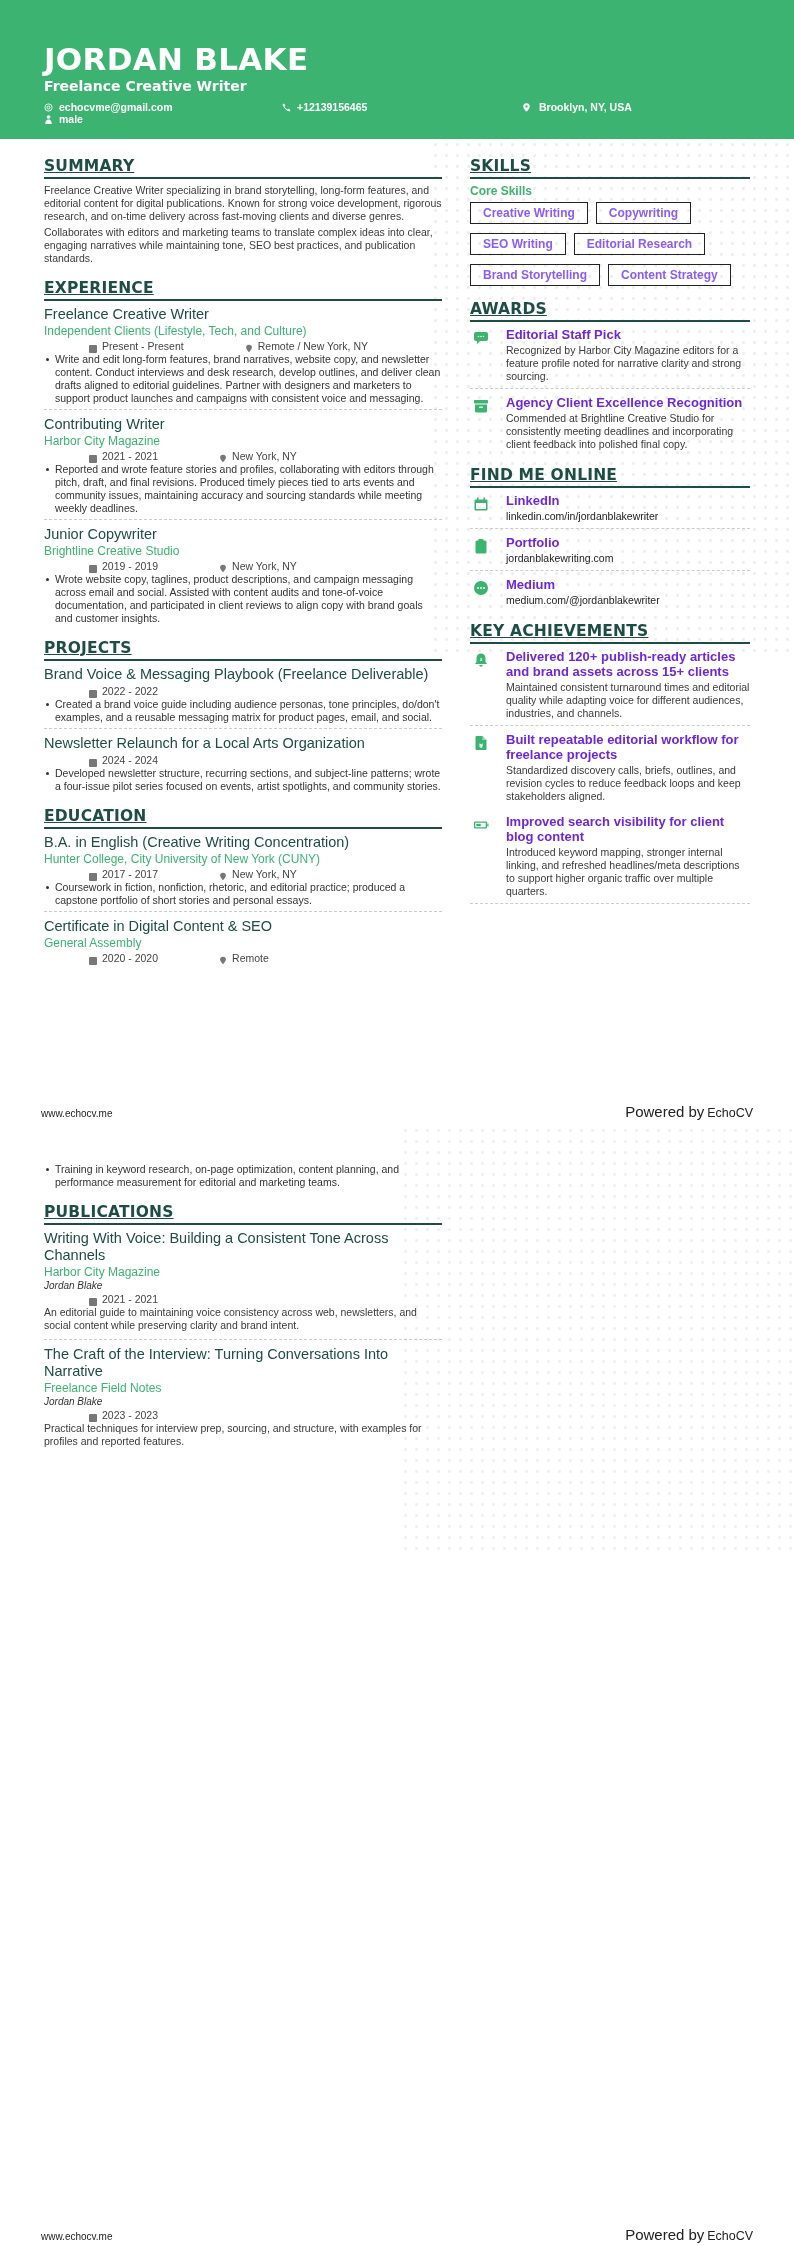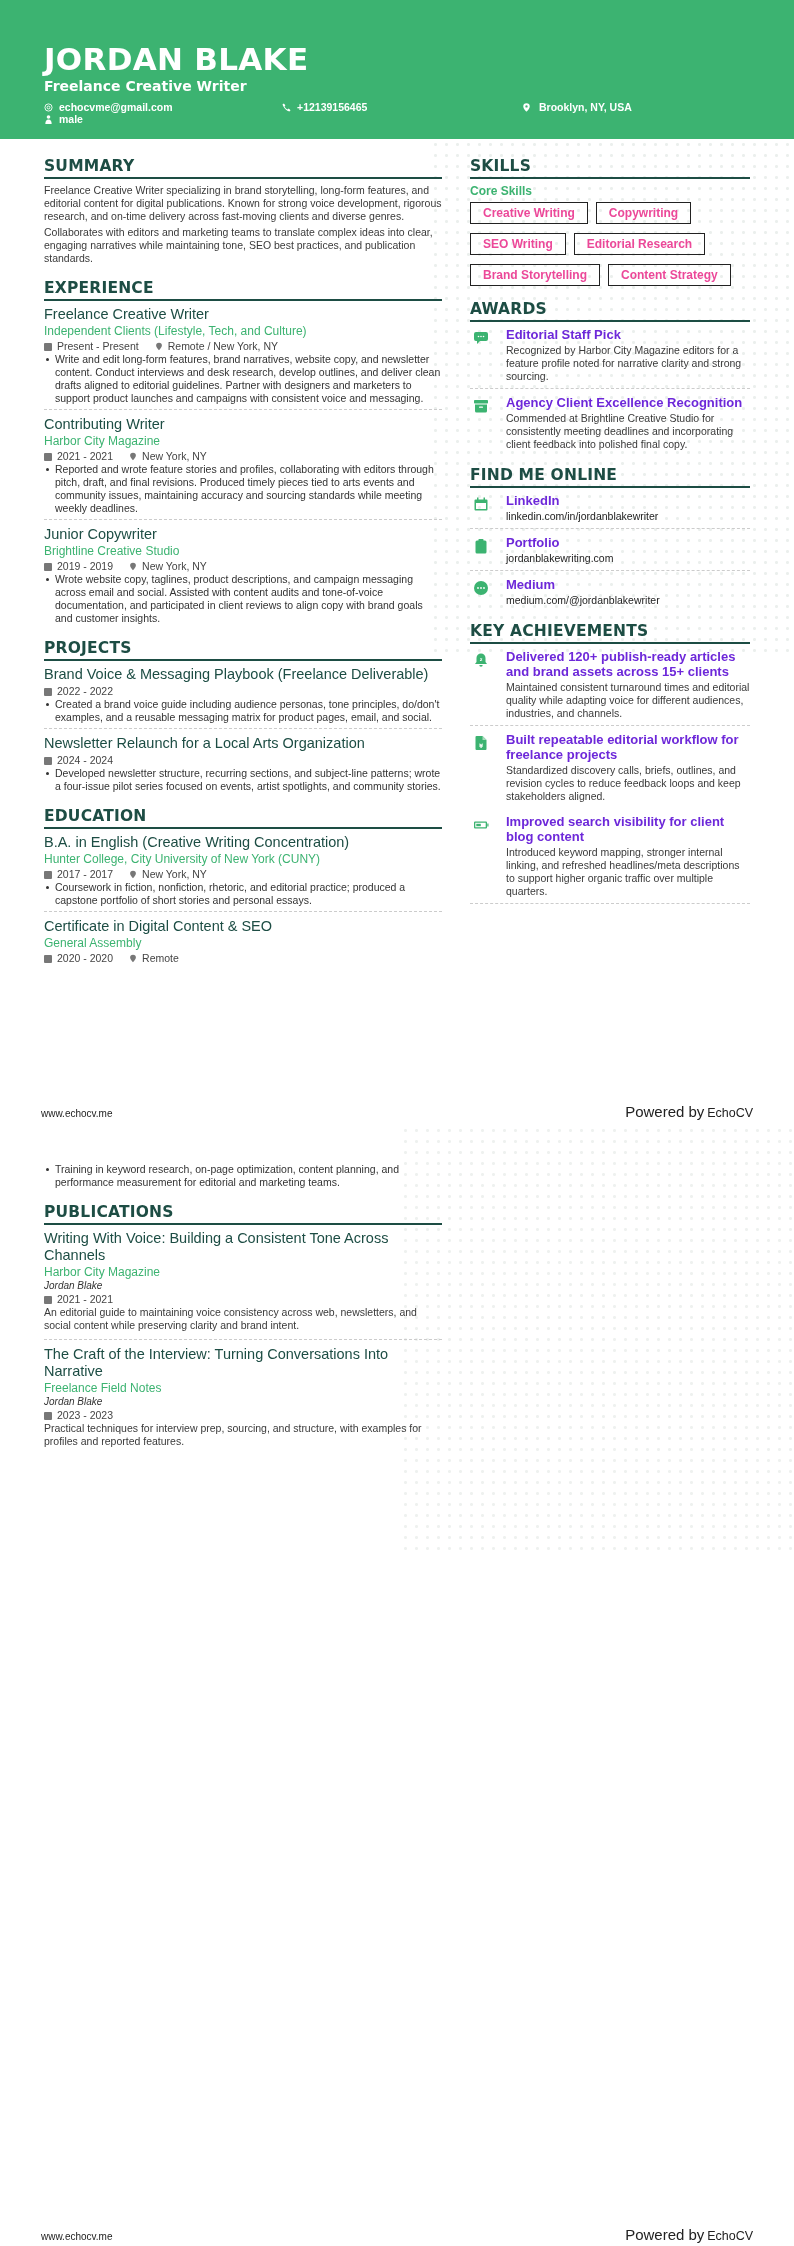--- a/index.html
+++ b/index.html
@@ -54,50 +54,51 @@
     .col-right { position: absolute; left: 470px; width: 280px; }
     .section-title {
       font-family: "DejaVu Sans", sans-serif;
       font-weight: bold;
       font-size: 15.5px;
       color: #1d4d44;
       padding-bottom: 2px;
       border-bottom: 2.5px solid #1d4d44;
       margin-bottom: 5px;
       letter-spacing: 0.2px;
+      text-decoration: underline;
     }
     .para { font-size: 10.5px; line-height: 13px; color: #3a3a3a; margin-bottom: 3px; }
     .item { padding-bottom: 4px; margin-bottom: 6px; border-bottom: 1px dashed #cccccc; }
     .item.last { border-bottom: none; }
     .item-title {
       font-size: 14.5px; color: #1d4d44; line-height: 17px; margin-bottom: 1px;
     }
     .item-sub {
       font-size: 12px; font-weight: normal; color: #3cb371; line-height: 15px;
     }
     .meta {
       font-size: 10.5px; color: #444; display: flex; align-items: center; gap: 16px; line-height: 14px;
     }
-    .meta span.grp { display: flex; align-items: center; gap: 5px; }
+    .meta span.grp { display: flex; align-items: flex-end; gap: 5px; margin-left: 45px; }
     .meta svg { width: 8px; height: 9px; fill: #777; }
     .author { font-size: 10px; font-style: italic; color: #333; line-height: 12px; }
     ul.bullets { list-style: none; }
     ul.bullets li {
       font-size: 10.5px; line-height: 13px; color: #333;
       padding-left: 11px; position: relative;
     }
     ul.bullets li::before {
       content: ""; position: absolute; left: 2px; top: 5px; width: 3px; height: 3px;
       border-radius: 50%; background: #333;
     }
     .skill-sub { font-size: 12px; font-weight: bold; color: #3cb371; margin-bottom: 4px; }
     .tags { display: flex; flex-wrap: wrap; gap: 9px 8px; }
     .tag {
       border: 1.5px solid #222;
-      font-size: 12px; font-weight: bold; color: #ec4899;
+      font-size: 12px; font-weight: bold; color: #8b5cf6;
       padding: 3px 12px; line-height: 14px;
     }
     .ri { display: flex; gap: 14px; padding-bottom: 5px; margin-bottom: 6px; border-bottom: 1px dashed #cccccc; }
     .ri.last { border-bottom: none; }
     .ri-icon { width: 22px; flex: 0 0 22px; padding-top: 3px; display: flex; justify-content: center; }
     .ri-icon svg { width: 16px; height: 16px; fill: #3cb371; }
     .ri-title { font-size: 13px; font-weight: bold; color: #6d28d9; line-height: 15px; margin-bottom: 2px; }
     .ri-desc { font-size: 10.5px; line-height: 13px; color: #3a3a3a; }
     .footer {
       position: absolute; left: 41px; width: 712px;

